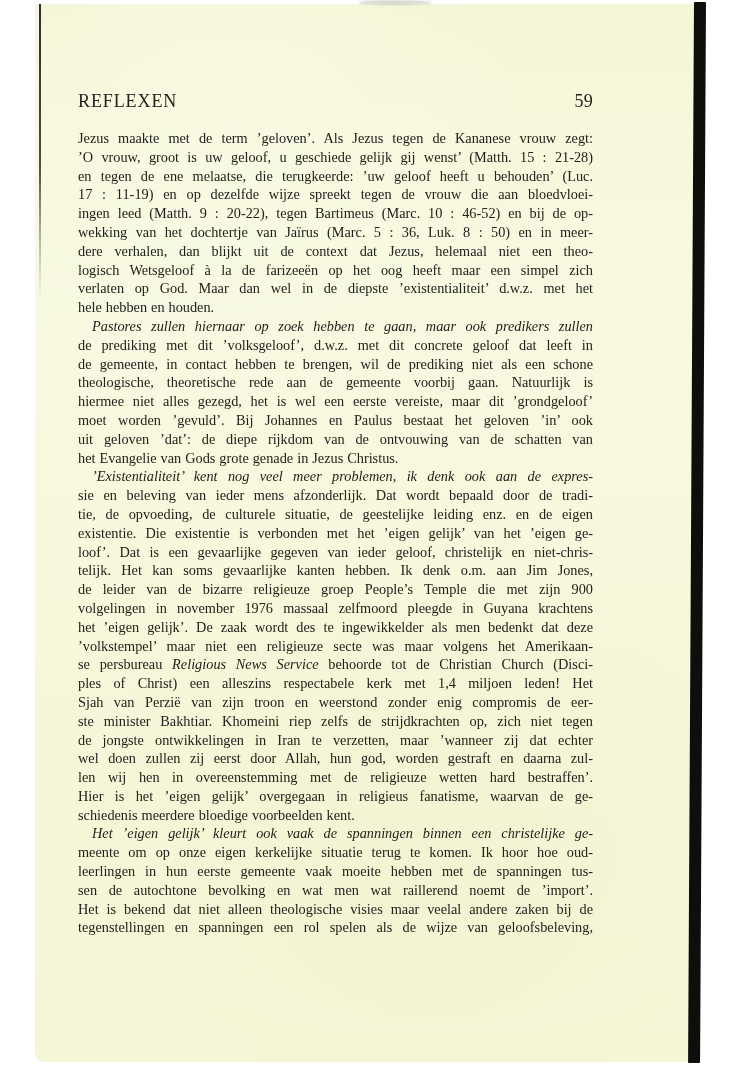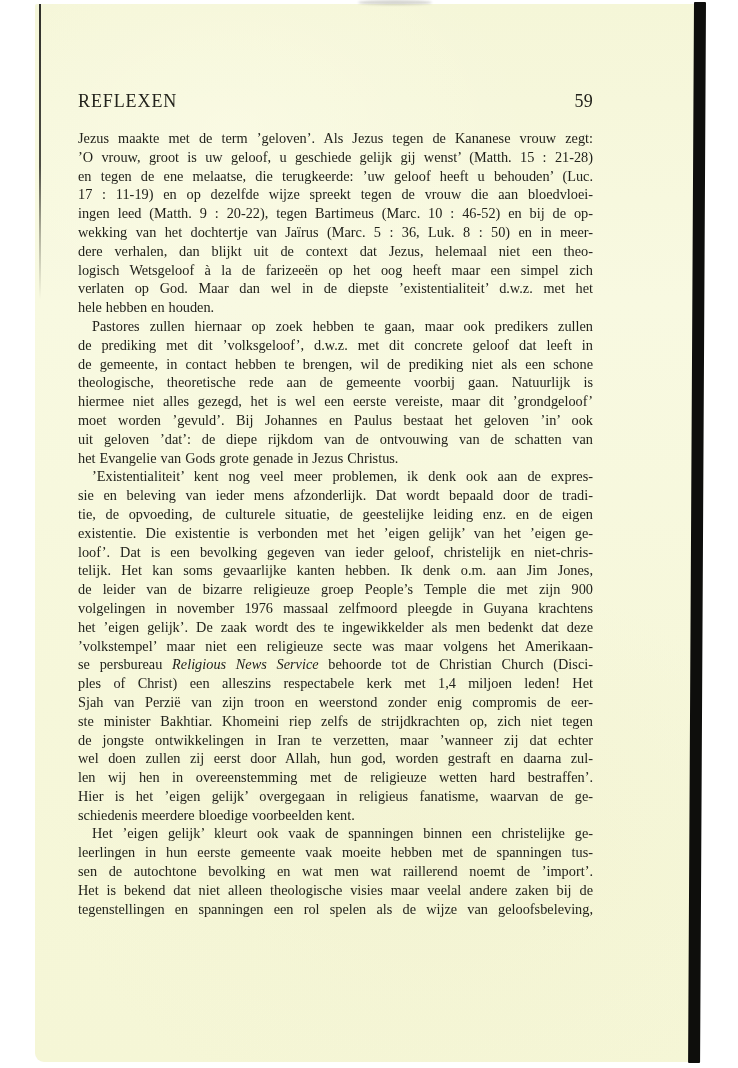--- a/index.html
+++ b/index.html
@@ -86,21 +86,21 @@
     font-size: 14.3px;
     line-height: 18.8px;
     color: #22221c;
     word-spacing: 0.4px;
   }
   .line {
     text-align: justify;
     text-align-last: justify;
   }
   .line.endp { text-align-last: left; }
-  .line.indent { text-indent: 14px; }
+  .line.indent { text-indent: 14px; font-style: italic; }
   .italic { font-style: italic; }
 </style>
 </head>
 <body>
 
 <div>
   <div class="page">
     <div class="page-header">
       <span class="running-title">REFLEXEN</span>
       <span class="page-number">59</span>
@@ -121,36 +121,37 @@
         <div class="line"><span>de gemeente, in contact hebben te brengen, wil de prediking niet als een schone</span></div>
         <div class="line"><span>theologische, theoretische rede aan de gemeente voorbij gaan. Natuurlijk is</span></div>
         <div class="line"><span>hiermee niet alles gezegd, het is wel een eerste vereiste, maar dit ’grondgeloof’</span></div>
         <div class="line"><span>moet worden ’gevuld’. Bij Johannes en Paulus bestaat het geloven ’in’ ook</span></div>
         <div class="line"><span>uit geloven ’dat’: de diepe rijkdom van de ontvouwing van de schatten van</span></div>
         <div class="line endp"><span>het Evangelie van Gods grote genade in Jezus Christus.</span></div>
         <div class="line indent"><span>’Existentialiteit’ kent nog veel meer problemen, ik denk ook aan de expres-</span></div>
         <div class="line"><span>sie en beleving van ieder mens afzonderlijk. Dat wordt bepaald door de tradi-</span></div>
         <div class="line"><span>tie, de opvoeding, de culturele situatie, de geestelijke leiding enz. en de eigen</span></div>
         <div class="line"><span>existentie. Die existentie is verbonden met het ’eigen gelijk’ van het ’eigen ge-</span></div>
-        <div class="line"><span>loof’. Dat is een bevolking gegeven van ieder geloof, christelijk en niet-chris-</span></div>
+        <div class="line"><span>loof’. Dat is een gevaarlijke gegeven van ieder geloof, christelijk en niet-chris-</span></div>
         <div class="line"><span>telijk. Het kan soms gevaarlijke kanten hebben. Ik denk o.m. aan Jim Jones,</span></div>
         <div class="line"><span>de leider van de bizarre religieuze groep People’s Temple die met zijn 900</span></div>
         <div class="line"><span>volgelingen in november 1976 massaal zelfmoord pleegde in Guyana krachtens</span></div>
         <div class="line"><span>het ’eigen gelijk’. De zaak wordt des te ingewikkelder als men bedenkt dat deze</span></div>
         <div class="line"><span>’volkstempel’ maar niet een religieuze secte was maar volgens het Amerikaan-</span></div>
         <div class="line"><span>se persbureau </span><span class="italic">Religious News Service</span><span> behoorde tot de Christian Church (Disci-</span></div>
         <div class="line"><span>ples of Christ) een alleszins respectabele kerk met 1,4 miljoen leden! Het</span></div>
         <div class="line"><span>Sjah van Perzië van zijn troon en weerstond zonder enig compromis de eer-</span></div>
         <div class="line"><span>ste minister Bakhtiar. Khomeini riep zelfs de strijdkrachten op, zich niet tegen</span></div>
         <div class="line"><span>de jongste ontwikkelingen in Iran te verzetten, maar ’wanneer zij dat echter</span></div>
         <div class="line"><span>wel doen zullen zij eerst door Allah, hun god, worden gestraft en daarna zul-</span></div>
         <div class="line"><span>len wij hen in overeenstemming met de religieuze wetten hard bestraffen’.</span></div>
         <div class="line"><span>Hier is het ’eigen gelijk’ overgegaan in religieus fanatisme, waarvan de ge-</span></div>
         <div class="line endp"><span>schiedenis meerdere bloedige voorbeelden kent.</span></div>
         <div class="line indent"><span>Het ’eigen gelijk’ kleurt ook vaak de spanningen binnen een christelijke ge-</span></div>
+        <div class="line"><span>meente om op onze eigen kerkelijke situatie terug te komen. Ik hoor hoe oud-</span></div>
         <div class="line"><span>leerlingen in hun eerste gemeente vaak moeite hebben met de spanningen tus-</span></div>
         <div class="line"><span>sen de autochtone bevolking en wat men wat raillerend noemt de ’import’.</span></div>
         <div class="line"><span>Het is bekend dat niet alleen theologische visies maar veelal andere zaken bij de</span></div>
         <div class="line"><span>tegenstellingen en spanningen een rol spelen als de wijze van geloofsbeleving,</span></div>
       </div>
   </div>
   <div class="edge-line"></div>
   <div class="spine-bar"></div>
   <div class="smudge"></div>
 </div>

